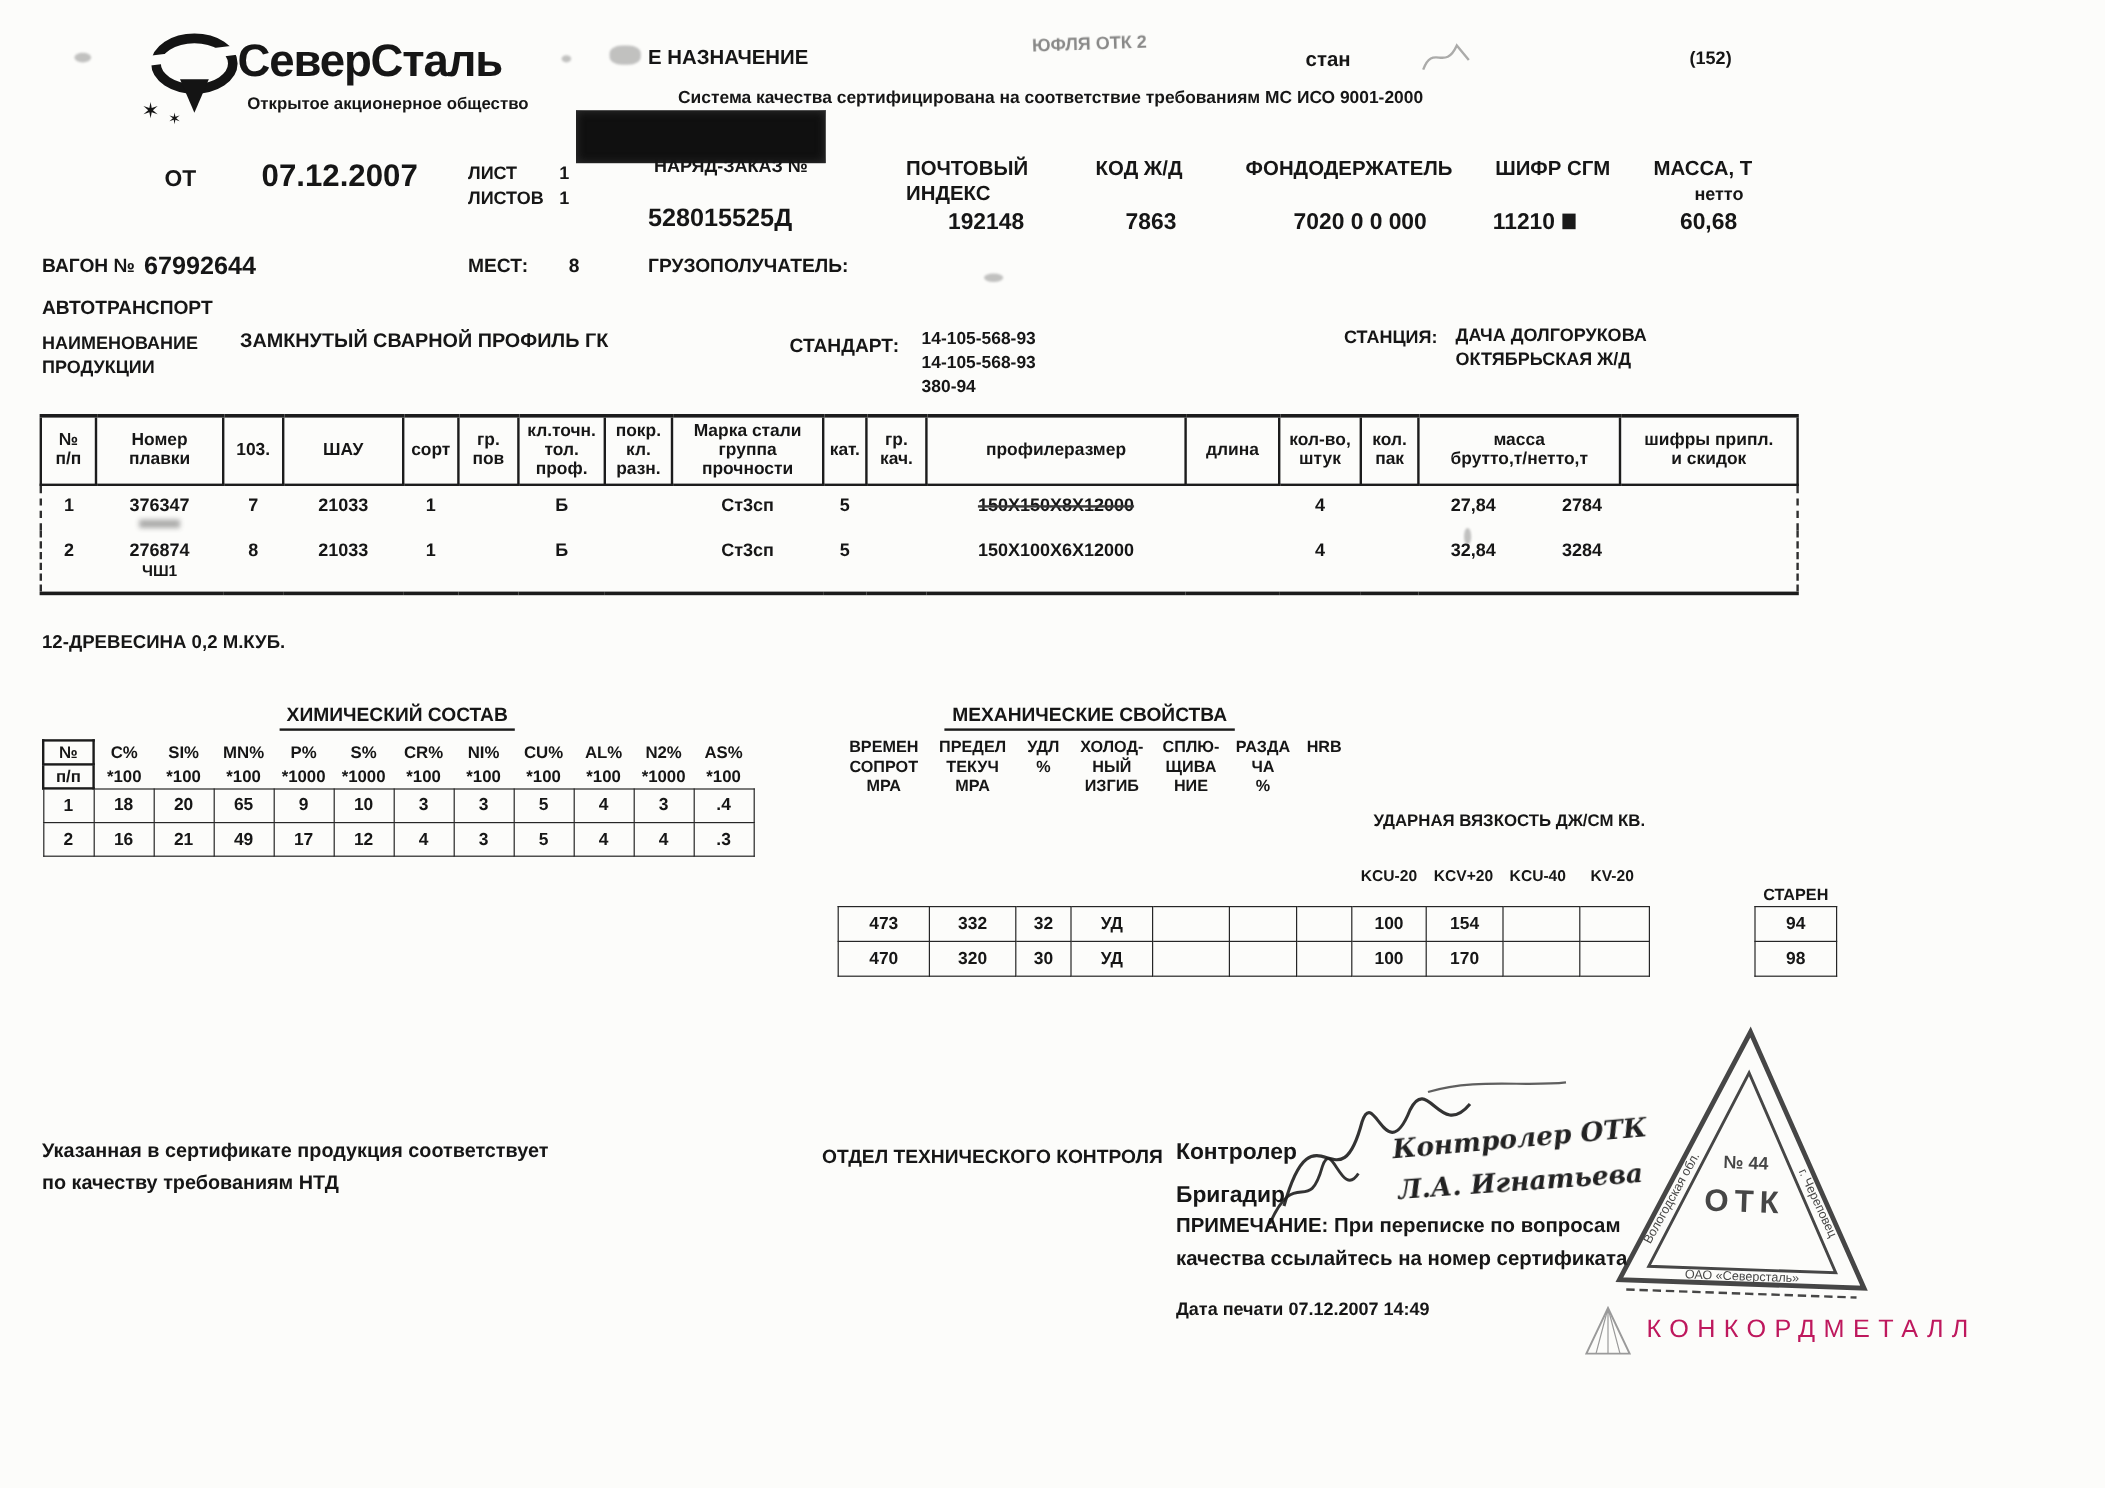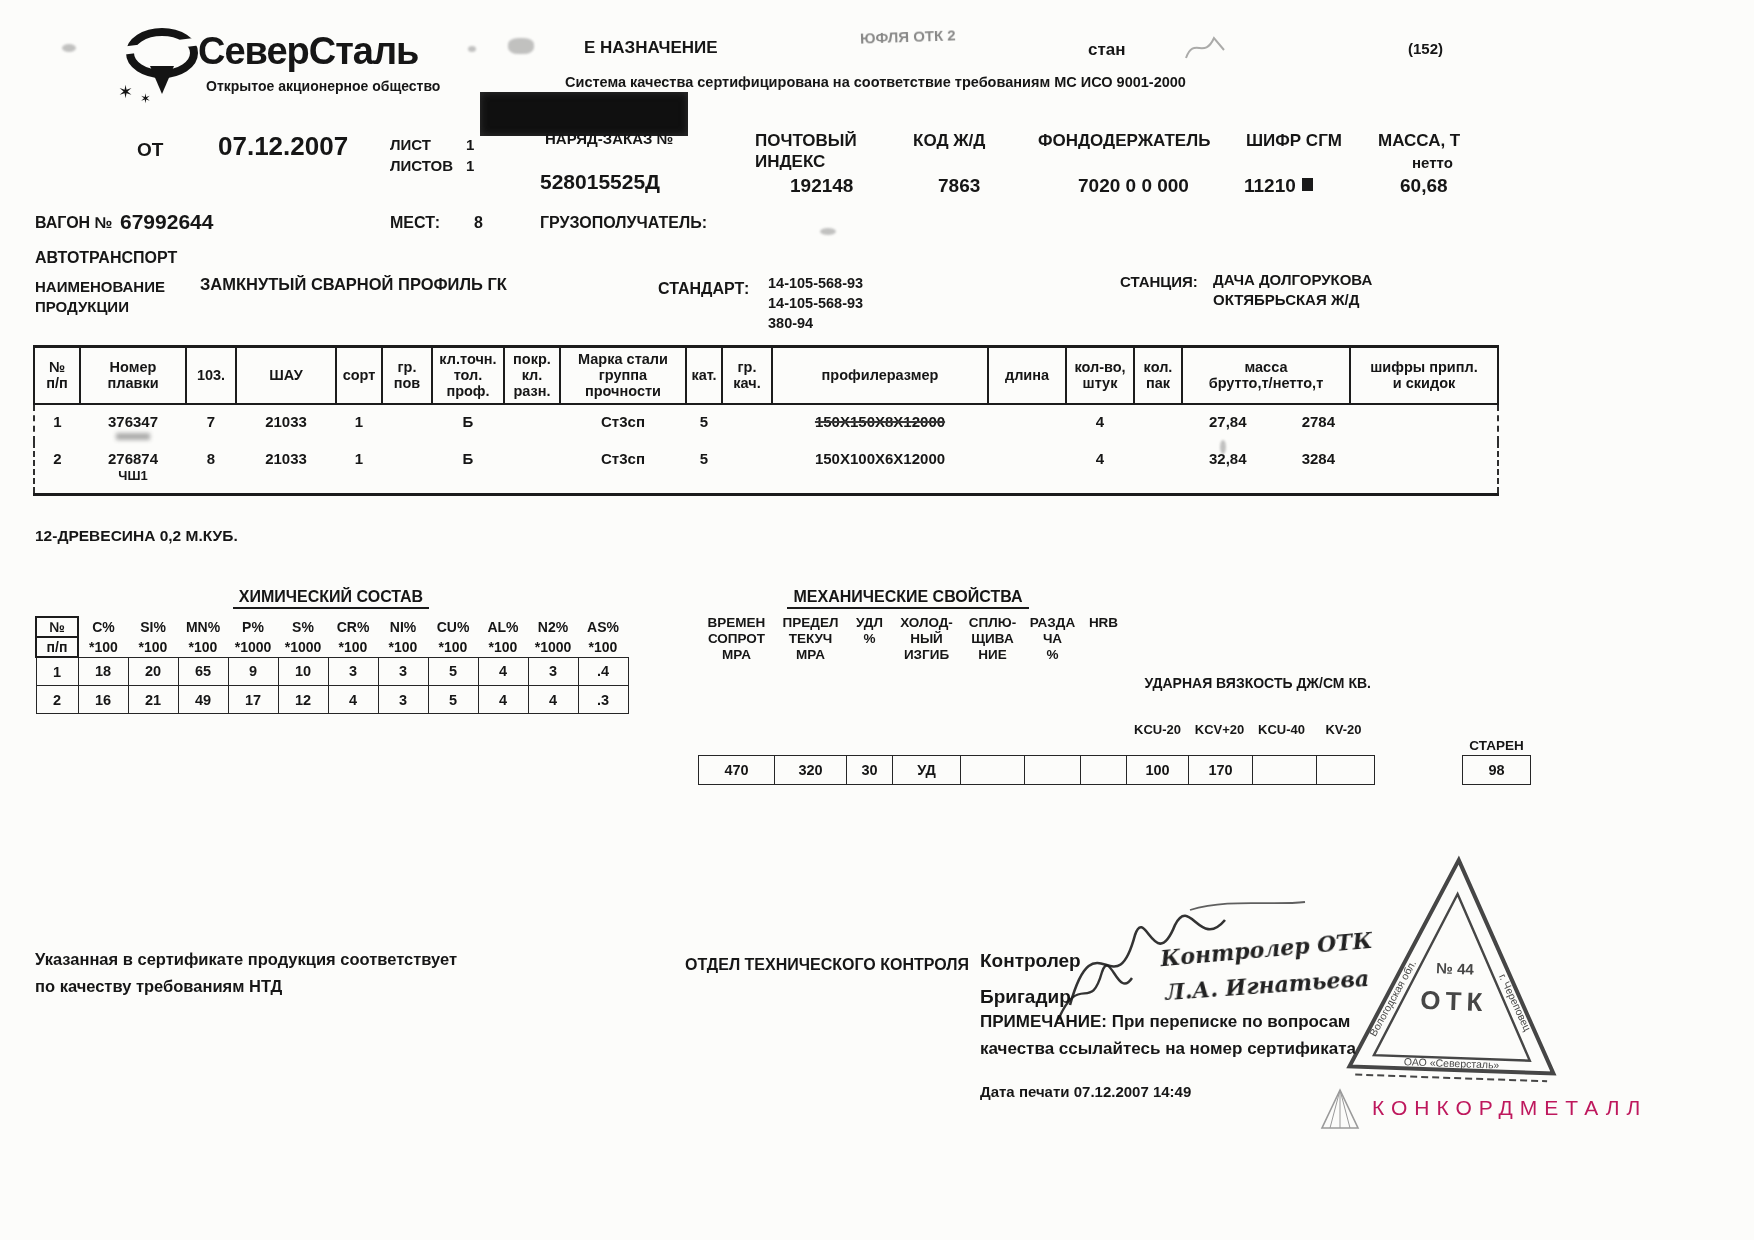--- a/index.html
+++ b/index.html
@@ -54,21 +54,21 @@
     <ellipse cx="44" cy="27" rx="32" ry="21" fill="none" stroke="#141414" stroke-width="8"></ellipse>
     <rect x="0" y="16" width="88" height="8" fill="#fcfcfa" transform="rotate(-7 44 20)"></rect>
     <path d="M32 40 L56 40 L44 68 Z" fill="#141414"></path>
     <text x="0" y="72" font-size="18" fill="#141414">✶</text>
     <text x="22" y="77" font-size="13" fill="#141414">✶</text>
   </svg>
   <div class="abs brand" style="left:198px;top:30px;">СеверСталь</div>
   <div class="abs brand-sub" style="left:206px;top:78px;">Открытое акционерное общество</div>
 
   <div class="abs speck" style="left:508px;top:38px;width:26px;height:16px;border-radius:40%;"></div>
-  <div class="abs b" style="left:540px;top:38px;font-size:17px;margin-left:44px;">Е НАЗНАЧЕНИЕ</div>
+  <div class="abs b" style="left:540px;top:38px;font-size:17px;">Е НАЗНАЧЕНИЕ</div>
   <div class="abs b faint" style="left:860px;top:28px;font-size:15px;transform:rotate(-2deg);">ЮФЛЯ ОТК 2</div>
   <div class="abs b" style="left:1088px;top:40px;font-size:17px;">стан</div>
   <svg class="abs" style="left:1180px;top:30px;opacity:.4;" width="50" height="34">
     <path d="M6 28 C14 6 24 30 34 8 L44 20" fill="none" stroke="#333" stroke-width="2"></path>
   </svg>
   <div class="abs b" style="left:1408px;top:40px;font-size:15px;">(152)</div>
   <div class="abs b" style="left:565px;top:74px;font-size:14.5px;">Система качества сертифицирована на соответствие требованиям МС ИСО 9001-2000</div>
 
   <div class="abs redacted" style="left:480px;top:92px;width:208px;height:44px;"></div>
 
@@ -350,20 +350,35 @@
             <span>KCU-40</span>
             <span>KV-20</span>
           </div>
         </th>
         <th class="gap"></th>
         <th class="aging-th">СТАРЕН</th>
       </tr>
     </thead>
     <tbody>
       <tr>
+        <td>473</td>
+        <td>332</td>
+        <td>32</td>
+        <td>УД</td>
+        <td></td>
+        <td></td>
+        <td></td>
+        <td>100</td>
+        <td>154</td>
+        <td></td>
+        <td></td>
+        <td class="gap"></td>
+        <td>94</td>
+      </tr>
+      <tr>
         <td>470</td>
         <td>320</td>
         <td>30</td>
         <td>УД</td>
         <td></td>
         <td></td>
         <td></td>
         <td>100</td>
         <td>170</td>
         <td></td>

